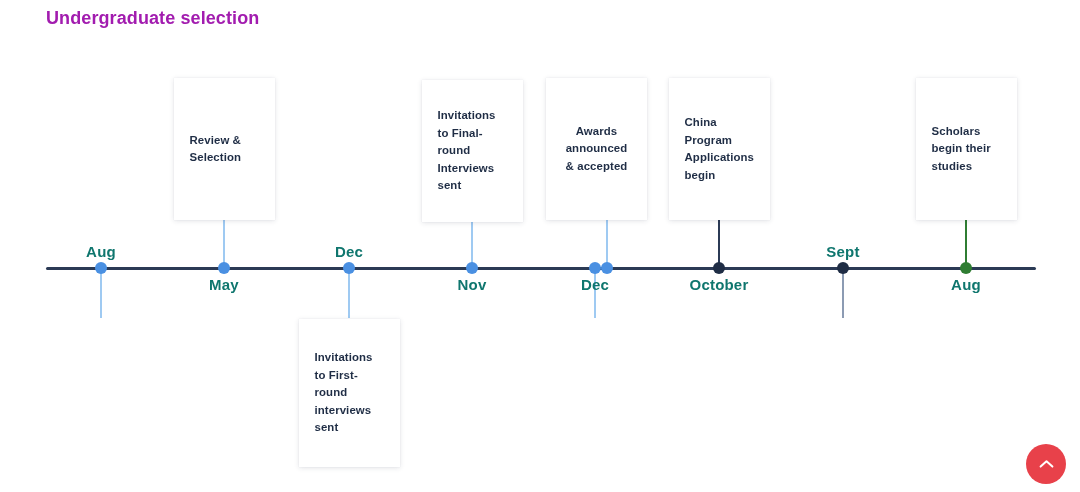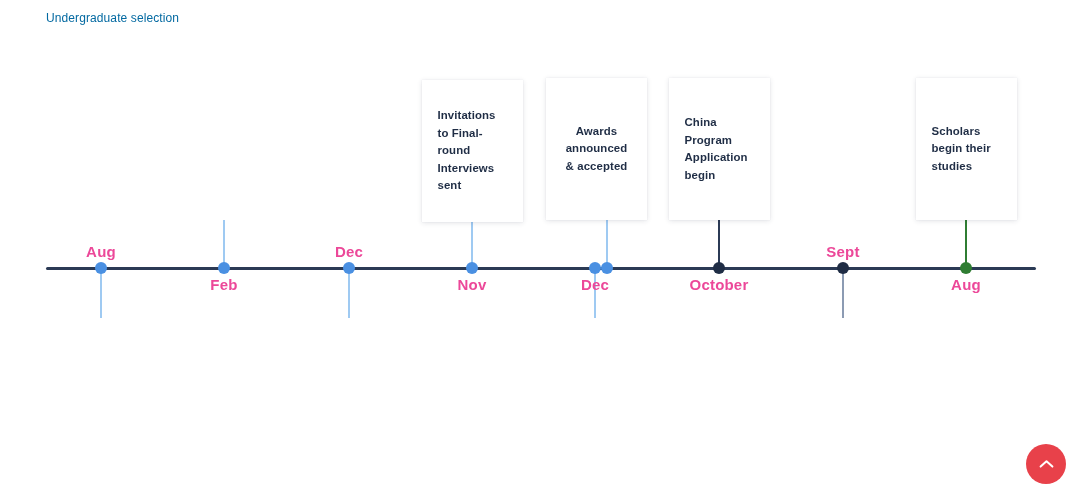--- a/index.html
+++ b/index.html
@@ -15,25 +15,26 @@
     font-family: "Liberation Sans", sans-serif;
     position: relative;
     -webkit-font-smoothing: antialiased;
   }
 
   
   #page-title {
     position: absolute;
     left: 46px;
     top: 9px;
-    font-size: 12px;
+    font-size: 18px;
     line-height: 18px;
-    color: #0369a1;
+    color: #a21caf;
     letter-spacing: 0.1px;
     white-space: nowrap;
+    font-weight: bold;
   }
 
   
   #timeline-stage {
     position: absolute;
     left: 0;
     top: 0;
     width: 1080px;
     height: 492px;
   }
@@ -80,21 +81,21 @@
   .dot.navy  { background: #1f2d45; }
   .dot.green { background: #2f7d32; }
 
   
   .month-label {
     position: absolute;
     left: 0;
     transform: translateX(-50%);
     font-size: 15px;
     font-weight: bold;
-    color: #ec4899;
+    color: #0f766e;
     white-space: nowrap;
     letter-spacing: 0.2px;
   }
   .month-label.above { top: 243px; }
   .month-label.below { top: 276px; }
 
   
   .card {
     position: absolute;
     background: #ffffff;
@@ -140,21 +141,21 @@
 
   <div id="milestone-layer">
       <div class="milestone" style="left: 101px;">
         <div class="connector down" style="background: rgb(159, 202, 242); height: 49px;"></div>
         <div class="dot"></div>
         <div class="month-label above">Aug</div>
       </div>
       <div class="milestone" style="left: 224px;">
         <div class="connector up" style="background: rgb(159, 202, 242); height: 47px; bottom: 225px;"></div>
         <div class="dot"></div>
-        <div class="month-label below">Feb</div>
+        <div class="month-label below">May</div>
       </div>
       <div class="milestone" style="left: 349px;">
         <div class="connector down" style="background: rgb(159, 202, 242); height: 49px;"></div>
         <div class="dot"></div>
         <div class="month-label above">Dec</div>
       </div>
       <div class="milestone" style="left: 472px;">
         <div class="connector up" style="background: rgb(159, 202, 242); height: 47px; bottom: 225px;"></div>
         <div class="dot"></div>
         <div class="month-label below">Nov</div>
@@ -178,28 +179,34 @@
         <div class="dot navy"></div>
         <div class="month-label above">Sept</div>
       </div>
       <div class="milestone" style="left: 966px;">
         <div class="connector up" style="background: rgb(47, 125, 50); height: 47px; bottom: 225px;"></div>
         <div class="dot green"></div>
         <div class="month-label below">Aug</div>
       </div>
     </div>
 
+    <div class="card" style="left: 173.5px; width: 101px; top: 78px; height: 142px;">
+      <div class="card-text">Review &amp; Selection</div>
+    </div>
+    <div class="card" style="left: 298.5px; width: 101px; top: 319px; height: 148px;">
+      <div class="card-text">Invitations to First-round interviews sent</div>
+    </div>
     <div class="card" style="left: 421.5px; width: 101px; top: 80px; height: 142px;">
       <div class="card-text">Invitations to Final-round Interviews sent</div>
     </div>
     <div class="card" style="left: 546px; width: 101px; top: 78px; height: 142px; text-align: center;">
       <div class="card-text">Awards announced &amp; accepted</div>
     </div>
     <div class="card" style="left: 668.5px; width: 101px; top: 78px; height: 142px;">
-      <div class="card-text">China Program Application begin</div>
+      <div class="card-text">China Program Applications begin</div>
     </div>
     <div class="card" style="left: 915.5px; width: 101px; top: 78px; height: 142px; align-items: center;">
       <div class="card-text">Scholars begin their studies</div>
     </div>
   </div>
 
 <button id="scroll-top-button" aria-label="Back to top">
   <span>
     <svg width="15" height="10" viewBox="0 0 15 10" aria-hidden="true">
       <path d="M1.6 7.6 L7.5 2.2 L13.4 7.6" fill="none" stroke="#ffffff" stroke-width="2" stroke-linecap="round" stroke-linejoin="round"></path>

